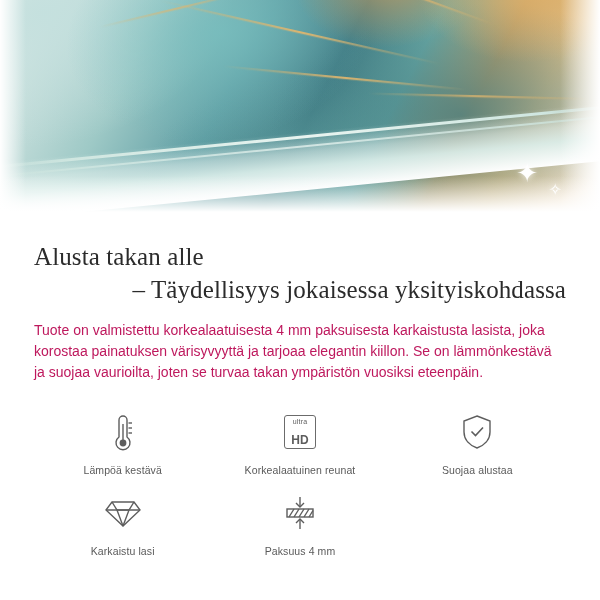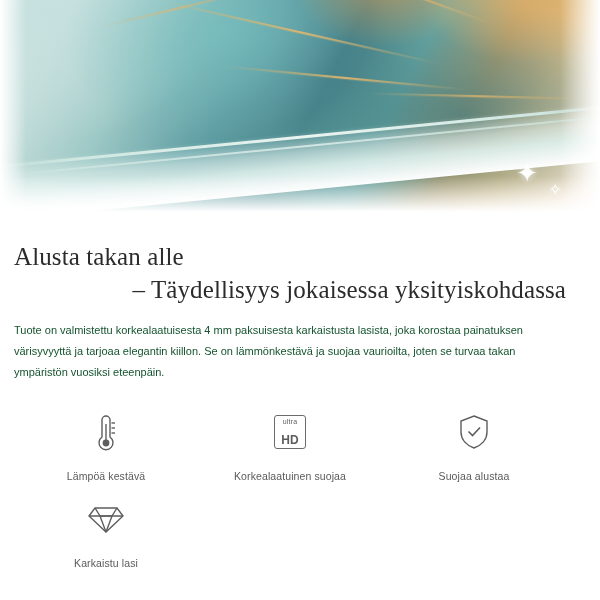--- a/index.html
+++ b/index.html
@@ -102,36 +102,36 @@
     color: #ffffff;
     font-size: 20px;
     line-height: 1;
     text-shadow: 0 0 6px rgba(255,255,255,0.9);
   }
   .sp1 { right: 62px; top: 160px; font-size: 26px; }
   .sp2 { right: 38px; top: 182px; font-size: 16px; }
 
   
   .content {
-    padding: 18px 34px 0 14px;
+    padding: 18px 34px 0 34px;
   }
   .headline {
     font-family: "Liberation Serif", serif;
     font-size: 25px;
     line-height: 33px;
     color: #2b2b2b;
     font-weight: 400;
     margin: 0 0 14px 0;
     letter-spacing: .1px;
   }
   .headline .line2 { display: block; text-align: right; }
   .body-text {
-    font-size: 11px;
+    font-size: 14px;
     line-height: 21px;
-    color: #14532d;
+    color: #be185d;
     margin: 0;
     max-width: 534px;
   }
 
   
   .features {
     margin-top: 26px;
     display: grid;
     grid-template-columns: repeat(3, 1fr);
     row-gap: 14px;
@@ -143,21 +143,21 @@
     justify-content: flex-start;
   }
   .feat-icon {
     height: 46px;
     display: flex;
     align-items: center;
     justify-content: center;
     color: #5d5d5d;
   }
   .feat-label {
-    margin-top: 15px;
+    margin-top: 9px;
     font-size: 10.5px;
     color: #5a5a5a;
     text-align: center;
     letter-spacing: .1px;
   }
   .ultrahd-box {
     width: 30px;
     height: 32px;
     border: 1.4px solid #6b6b6b;
     border-radius: 3px;
@@ -218,21 +218,21 @@
         <div class="feat-label">Lämpöä kestävä</div>
       </div>
 
       <div class="feature">
         <div class="feat-icon">
           <div class="ultrahd-box">
             <span class="u1">ultra</span>
             <span class="u2">HD</span>
           </div>
         </div>
-        <div class="feat-label">Korkealaatuinen suojaa</div>
+        <div class="feat-label">Korkealaatuinen reunat</div>
       </div>
 
       <div class="feature">
         <div class="feat-icon">
           <svg width="36" height="40" viewBox="0 0 36 40" fill="none" stroke="#5d5d5d" stroke-width="1.4">
             <path d="M18 4 L31 9 v11 c0 8 -6 13.5 -13 16 c-7 -2.5 -13 -8 -13 -16 V9 z"></path>
             <path d="M12.5 19.5 l4 4 l7.5 -8" stroke-width="1.6"></path>
           </svg>
         </div>
         <div class="feat-label">Suojaa alustaa</div>
@@ -245,16 +245,33 @@
             <path d="M3 15 H37"></path>
             <path d="M9 7 L14 15 L20 31"></path>
             <path d="M31 7 L26 15 L20 31"></path>
             <path d="M14 15 H26"></path>
           </svg>
         </div>
         <div class="feat-label">Karkaistu lasi</div>
       </div>
 
 
+      <div class="feature">
+        <div class="feat-icon">
+          <svg width="38" height="40" viewBox="0 0 38 40" fill="none" stroke="#5d5d5d" stroke-width="1.4">
+            <line x1="19" y1="4" x2="19" y2="13"></line>
+            <path d="M15 10 L19 14 L23 10"></path>
+            <rect x="6" y="16" width="26" height="8"></rect>
+            <line x1="8" y1="24" x2="13" y2="16"></line>
+            <line x1="13" y1="24" x2="18" y2="16"></line>
+            <line x1="18" y1="24" x2="23" y2="16"></line>
+            <line x1="23" y1="24" x2="28" y2="16"></line>
+            <line x1="28" y1="24" x2="32" y2="17.5"></line>
+            <line x1="19" y1="36" x2="19" y2="27"></line>
+            <path d="M15 30 L19 26 L23 30"></path>
+          </svg>
+        </div>
+        <div class="feat-label">Paksuus 4 mm</div>
+      </div>
 
     </div>
   </div>
 </div>
 
 </body></html>

